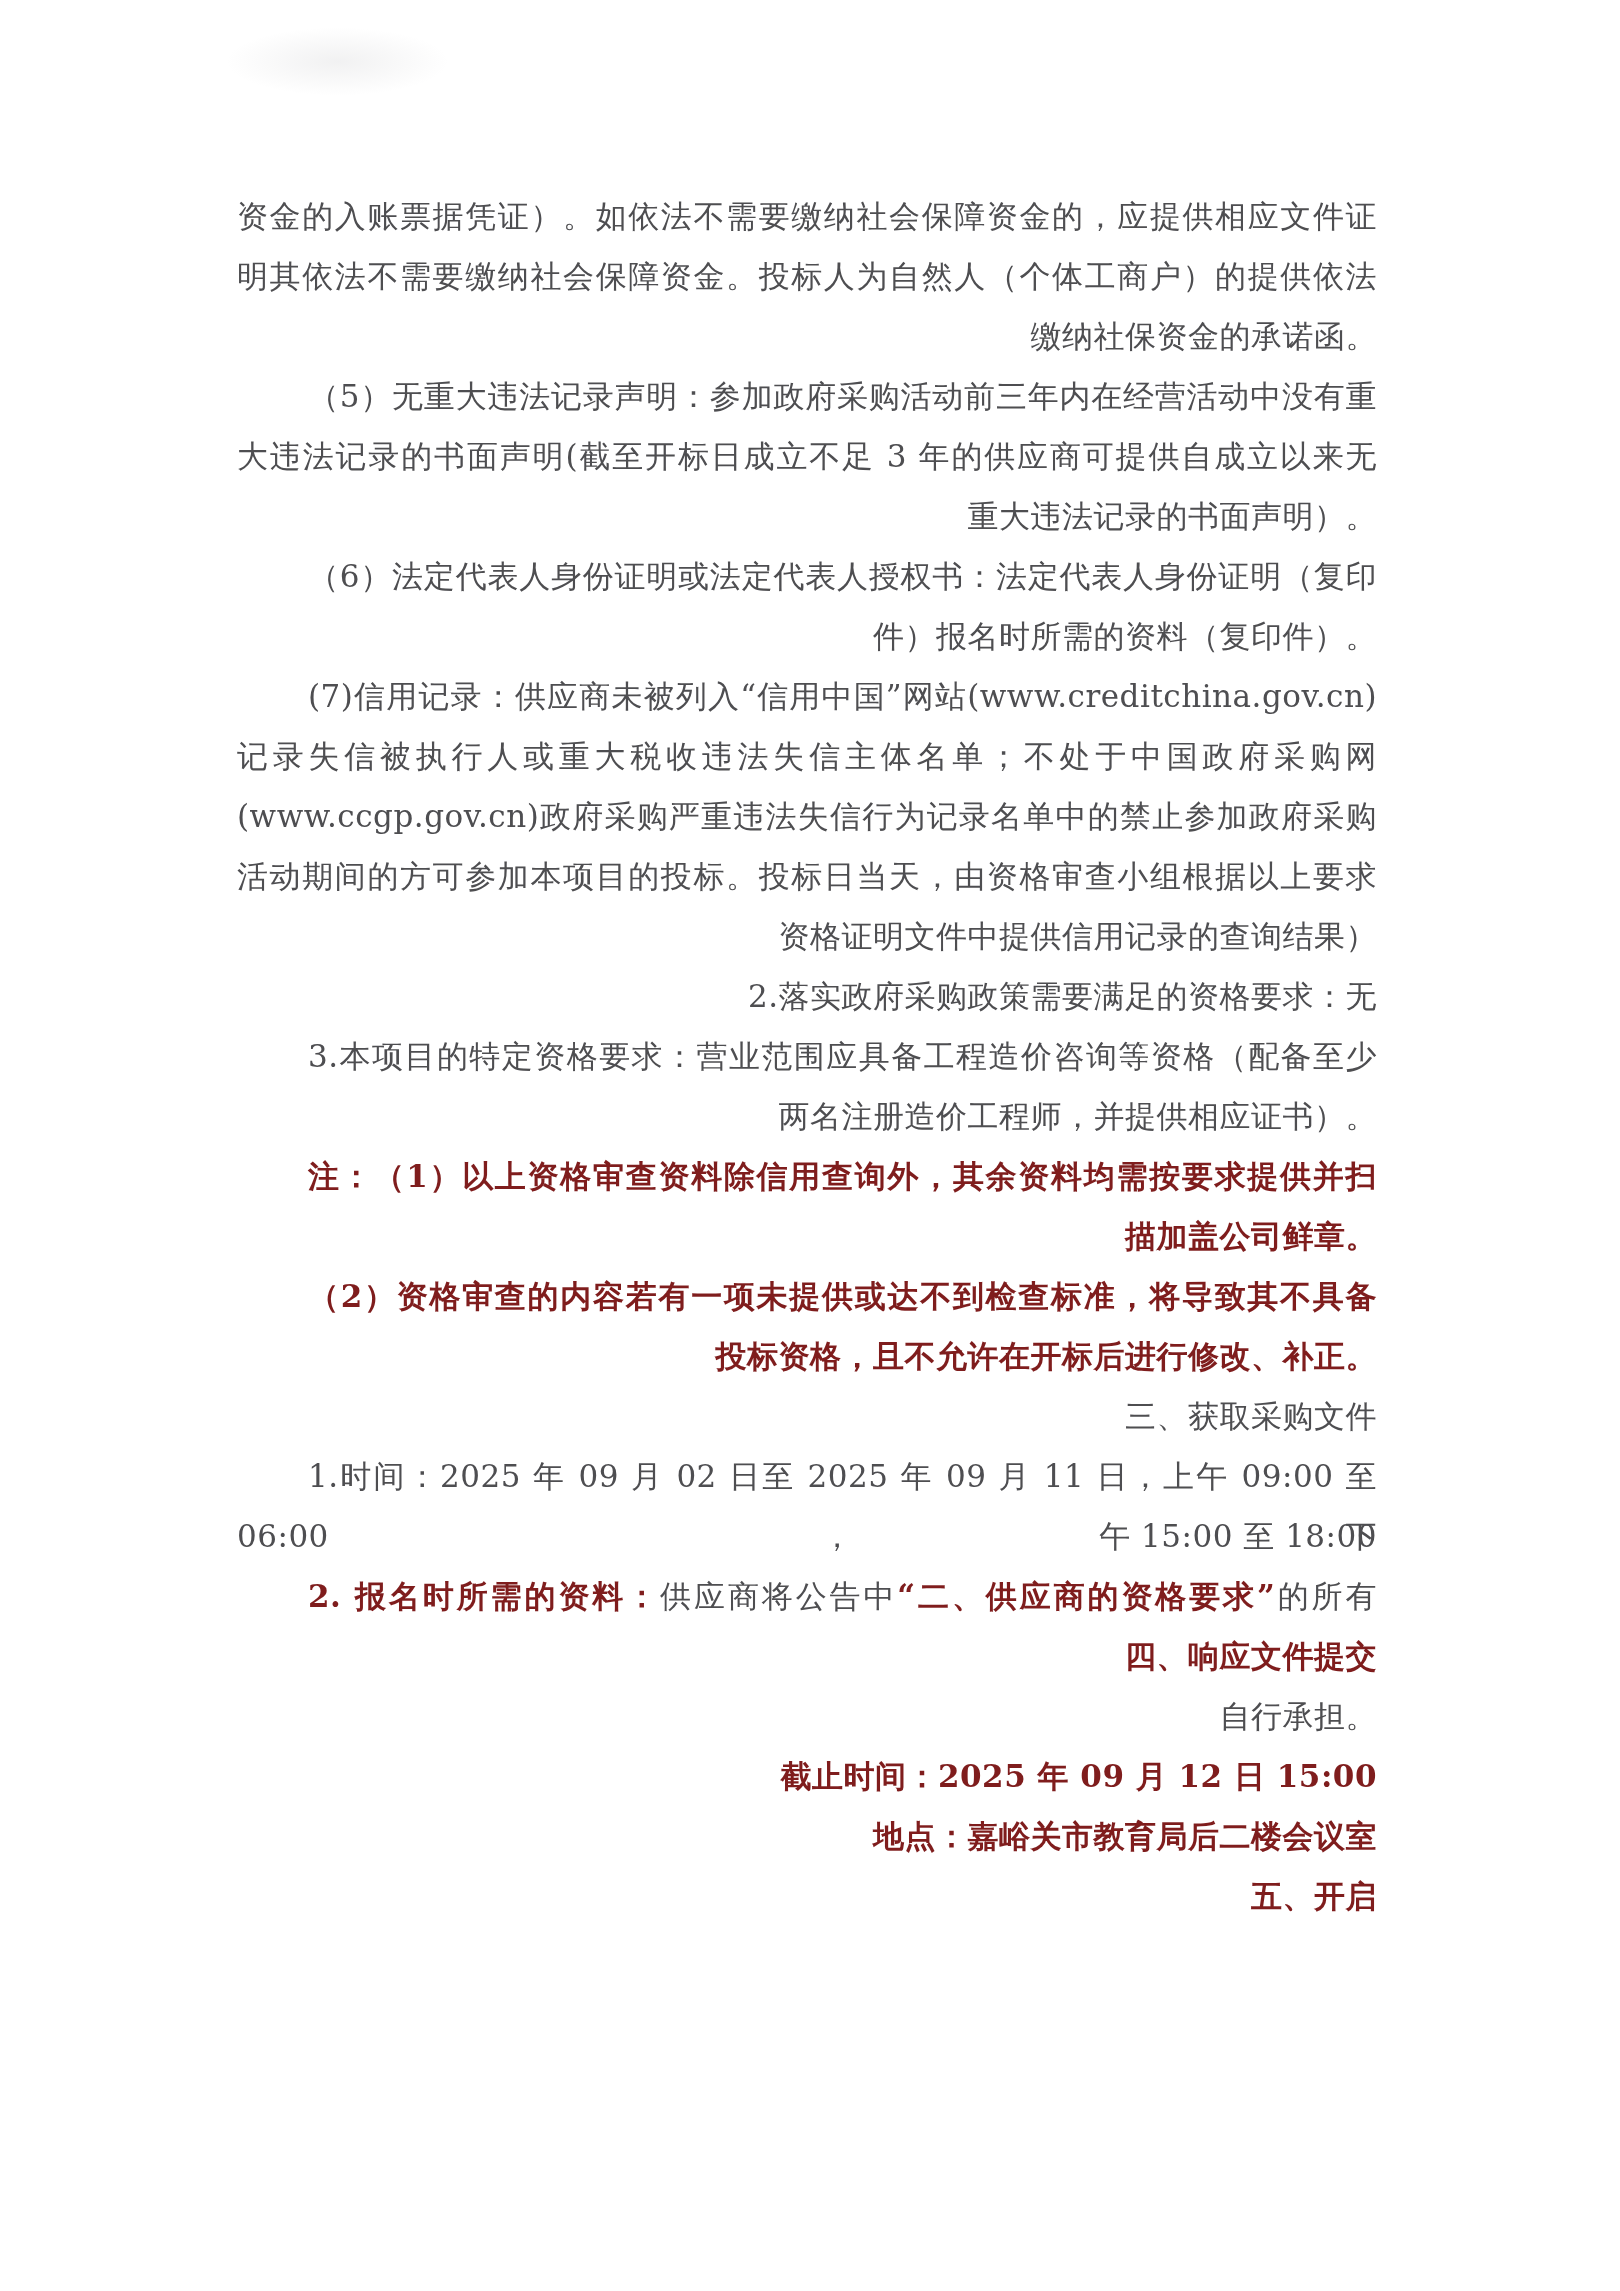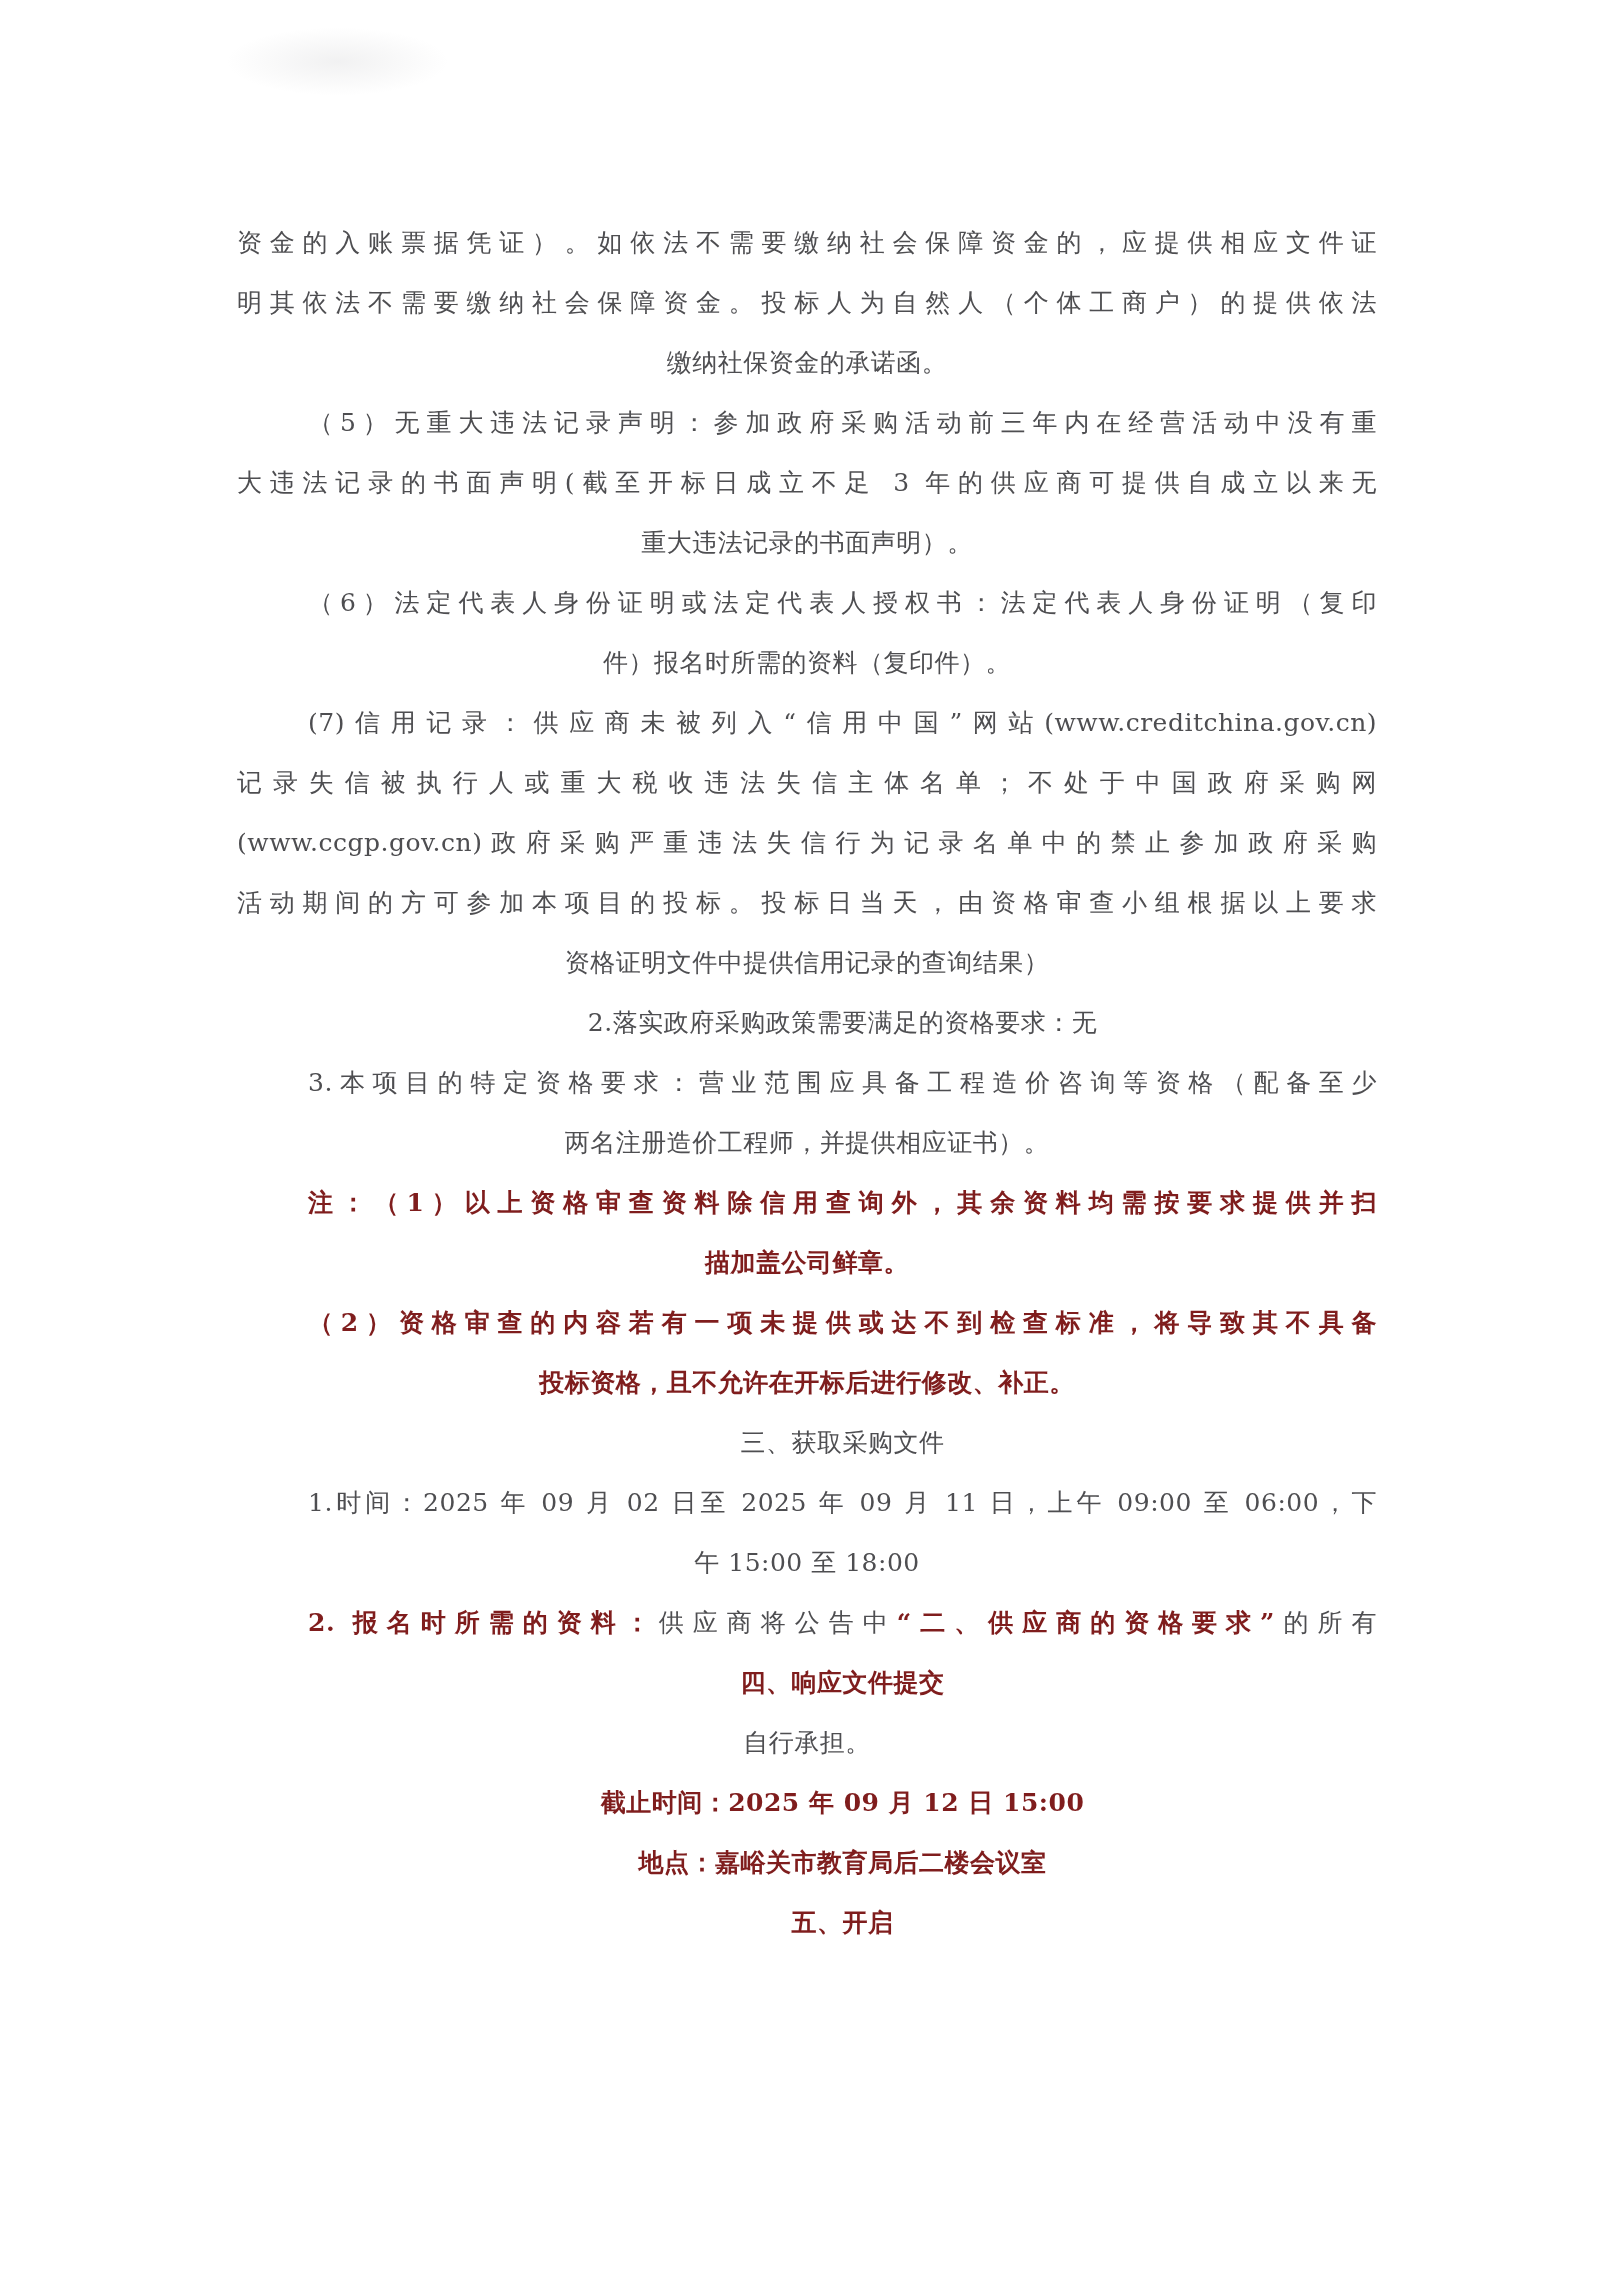--- a/index.html
+++ b/index.html
@@ -21,31 +21,31 @@
     left: 225px;
     top: 27.4px;
     width: 225px;
     height: 69px;
     background: radial-gradient(ellipse at center, rgba(120,120,125,0.10), rgba(120,120,125,0) 70%);
     pointer-events: none;
   }
   .doc-text {
     position: absolute;
     left: 237px;
-    top: 213px;
+    top: 186px;
     width: 1140px;
     color: #4e4e51;
-    font-size: 25px;
+    font-size: 31px;
     line-height: 60px;
     letter-spacing: 0.5px;
   }
   .line {
     height: 60px;
     white-space: nowrap;
-    text-align: center;
+    text-align: right;
   }
   .line.justify {
     white-space: normal;
     text-align: justify;
     text-align-last: justify;
     text-justify: inter-character;
   }
   .line.indent {
     text-indent: 71px;
   }

